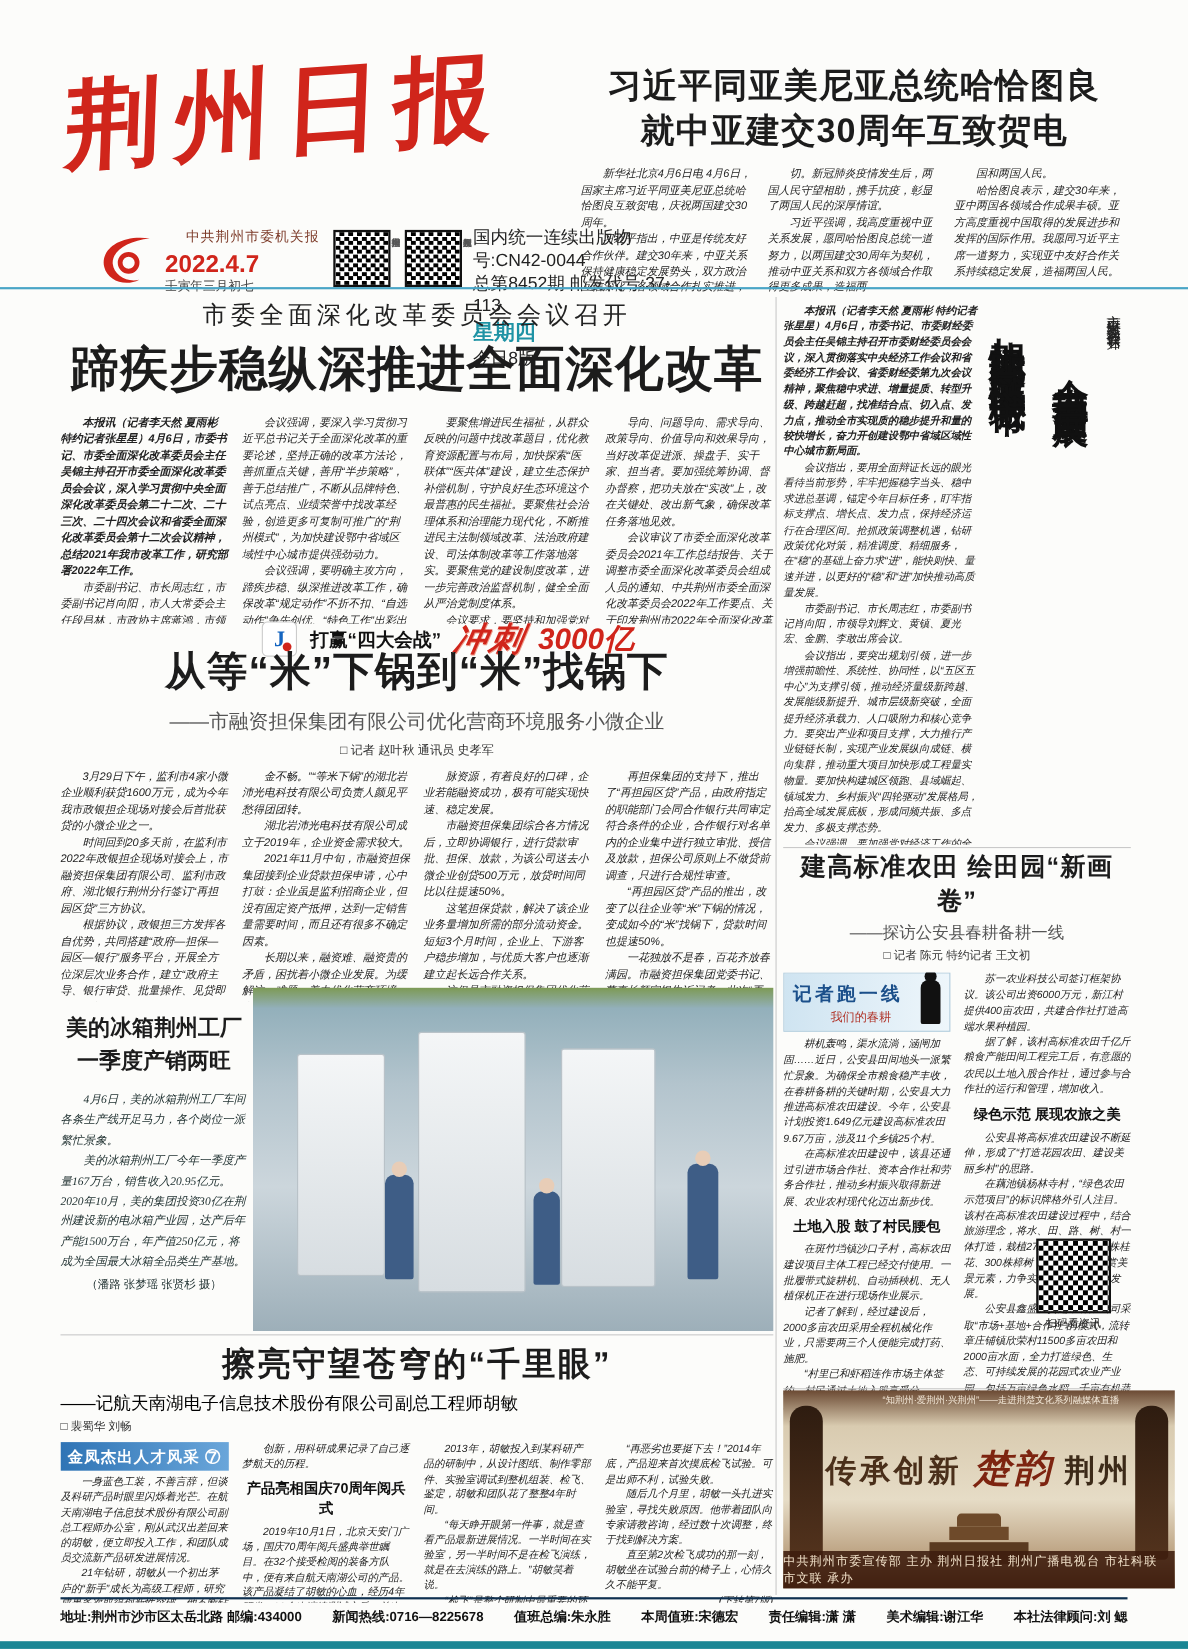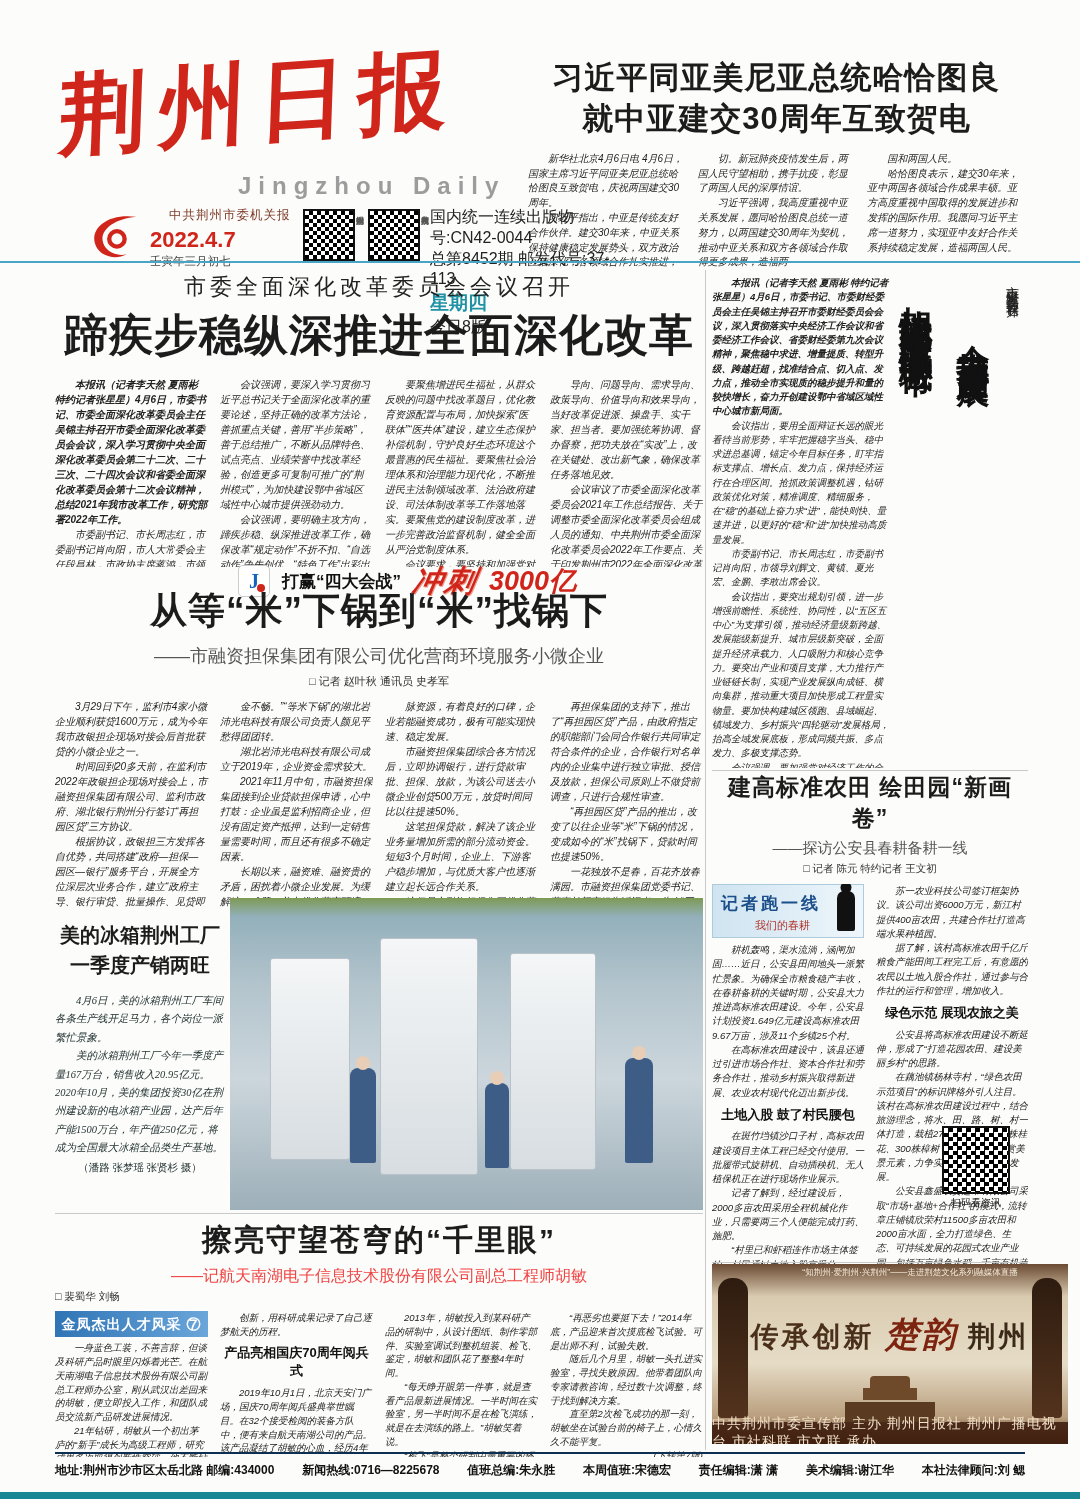--- a/index.html
+++ b/index.html
@@ -90,54 +90,53 @@
     border-radius:7px 7px 2px 2px;}
   .silhouette::before{content:"";position:absolute;left:50%;top:-9px;transform:translateX(-50%);
     width:11px;height:11px;border-radius:50%;background:#111;}
   .qr-news{position:absolute;left:942px;top:1126px;width:64px;height:64px;border:2px solid #111;
     background:repeating-conic-gradient(#000 0% 25%,#fff 0% 50%);background-size:9px 9px;}
   .qr-news-cap{position:absolute;left:934px;top:1196px;width:84px;font-size:10px;text-align:center;color:#222;}
   
   .hr-left{position:absolute;left:55px;top:1213px;width:648px;height:1px;background:#c9c9c9;}
   .talent{position:absolute;left:55px;top:1220px;width:648px;}
   .talent .headline{font-size:30px;font-weight:bold;text-align:center;letter-spacing:2px;}
-  .talent .subhead{font-size:16px;color:#ef4444;text-align:center;margin-top:5px;}
+  .talent .subhead{font-size:16px;color:#000000;text-align:left;margin-top:5px;}
   .talent .byline{font-size:10.5px;color:#333;margin-top:3px;text-indent:0;}
   .talent-body{margin-top:7px;height:146px;font-size:9.5px;line-height:1.45;color:#222;}
   .series-box{background:linear-gradient(90deg,#2f74b5,#6aa6da);color:#fff;font-weight:bold;
     font-size:14px;text-align:center;padding:3px 0;margin-bottom:4px;letter-spacing:1px;}
   .jump{text-indent:0;text-align:right;}
   
   .ad{position:absolute;left:712px;top:1264px;width:316px;height:180px;overflow:hidden;
     background:linear-gradient(180deg,#6b4a33 0%,#d9cbb0 18%,#e6dcc6 55%,#b99e7d 85%,#5f3a22 100%);padding-left:40px;}
   .ad-topline{font-size:8.5px;color:#f3e8d8;text-align:center;margin-top:3px;}
   .ad-title{position:absolute;left:0;top:48px;width:100%;text-align:center;white-space:nowrap;}
   .ad-title .a1{font-size:28px;color:#4a2f1a;font-family:"Liberation Serif",serif;font-weight:bold;letter-spacing:3px;}
   .ad-title .a2{font-size:34px;color:#7d2410;font-family:"Liberation Serif",serif;font-weight:bold;
     font-style:italic;letter-spacing:2px;margin:0 6px;}
   .ad-title .a3{font-size:28px;color:#3c2a18;font-family:"Liberation Serif",serif;font-weight:bold;letter-spacing:3px;}
   .statue{position:absolute;top:14px;width:30px;height:140px;background:linear-gradient(180deg,#2e1c10,#53331d);
     border-radius:14px 14px 4px 4px;}
   .tower{position:absolute;left:50%;transform:translateX(-50%);bottom:22px;width:90px;height:46px;}
   .tower div{position:absolute;background:#6e4a2a;}
-  .ad-bottombar{position:absolute;left:0;bottom:0;width:100%;height:22px;background:rgba(62,28,14,.88);
-    color:#f0e0c8;font-size:14px;display:flex;align-items:center;justify-content:center;letter-spacing:1px;}
+  .ad-bottombar{position:absolute;left:0;bottom:0;width:100%;height:34px;background:rgba(62,28,14,.88);
+    color:#f0e0c8;font-size:11px;display:flex;align-items:center;justify-content:center;letter-spacing:1px;}
   
   .foot-rule{position:absolute;left:55px;top:1452px;width:970px;height:2px;background:#0e3050;}
   .footer{position:absolute;left:55px;top:1462px;width:970px;display:flex;justify-content:space-between;
     font-size:12px;font-weight:bold;color:#111;}
   .bottom-bar{position:absolute;left:0;top:1492px;width:1080px;height:7px;background:#1a8694;}
 </style>
 </head>
 <body>
 
 <div id="page">
 
   <div class="mast-title">荆州日报</div>
-  <div class="mast-en">Jingzhou Daily</div>
   <div class="phoenix">
     <svg viewBox="0 0 60 54" width="58" height="52">
       <path d="M52 7 C22 3 5 19 9 34 C12 47 29 53 42 46 C31 49 18 42 17 31 C16 19 31 9 52 7 Z" fill="#d0251b"></path>
       <circle cx="32" cy="30" r="8" fill="none" stroke="#d0251b" stroke-width="4.5"></circle>
     </svg>
   </div>
   <div class="mast-left">
     <div class="l1">中共荆州市委机关报</div>
     <div class="l2">2022.4.7</div>
     <div class="l3">壬寅年三月初七</div>

